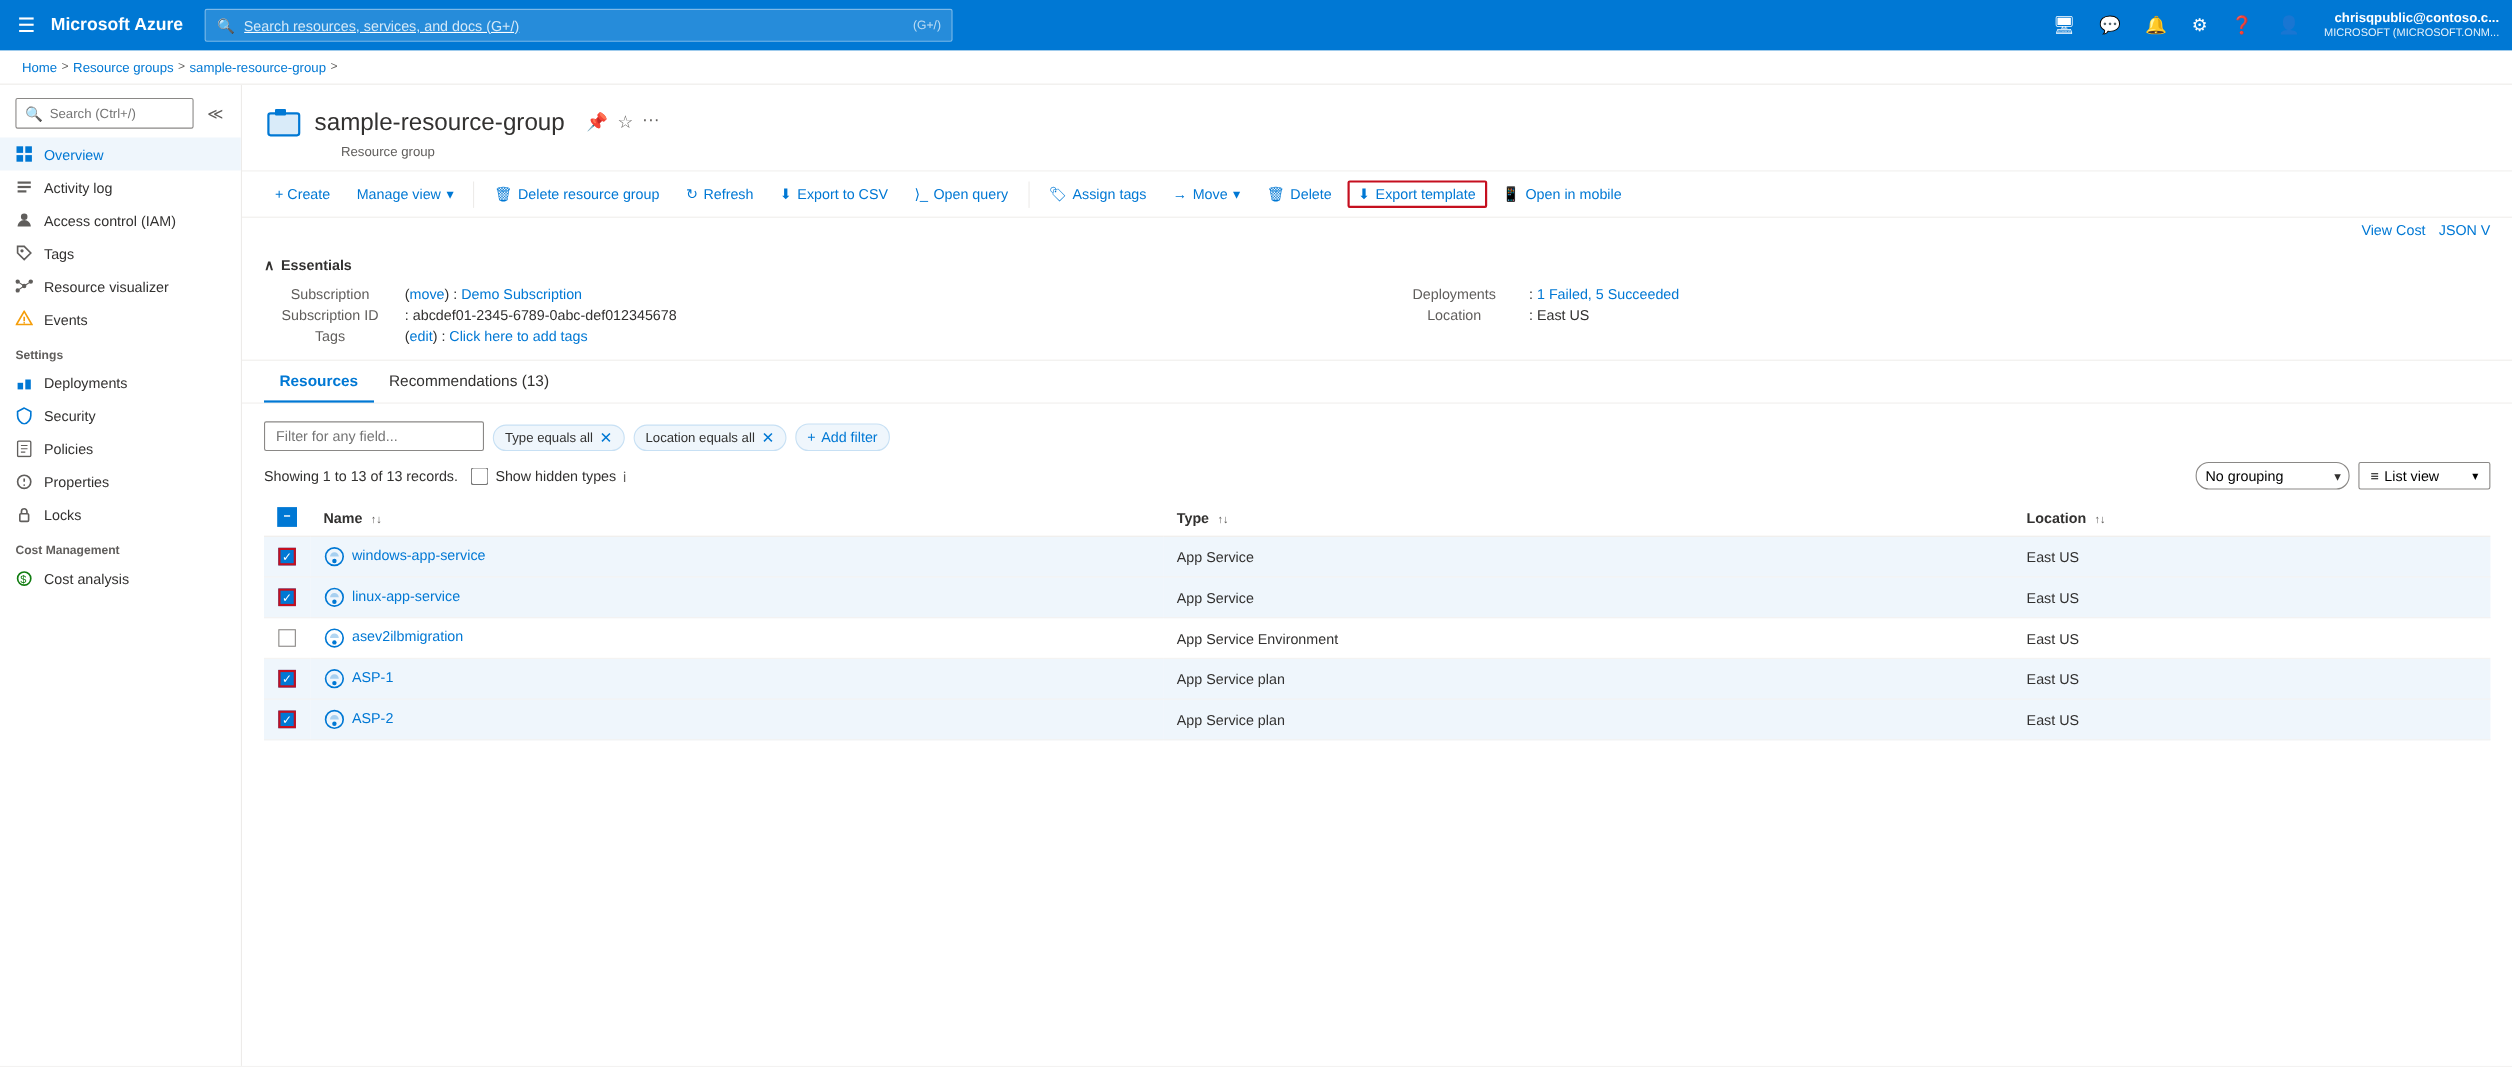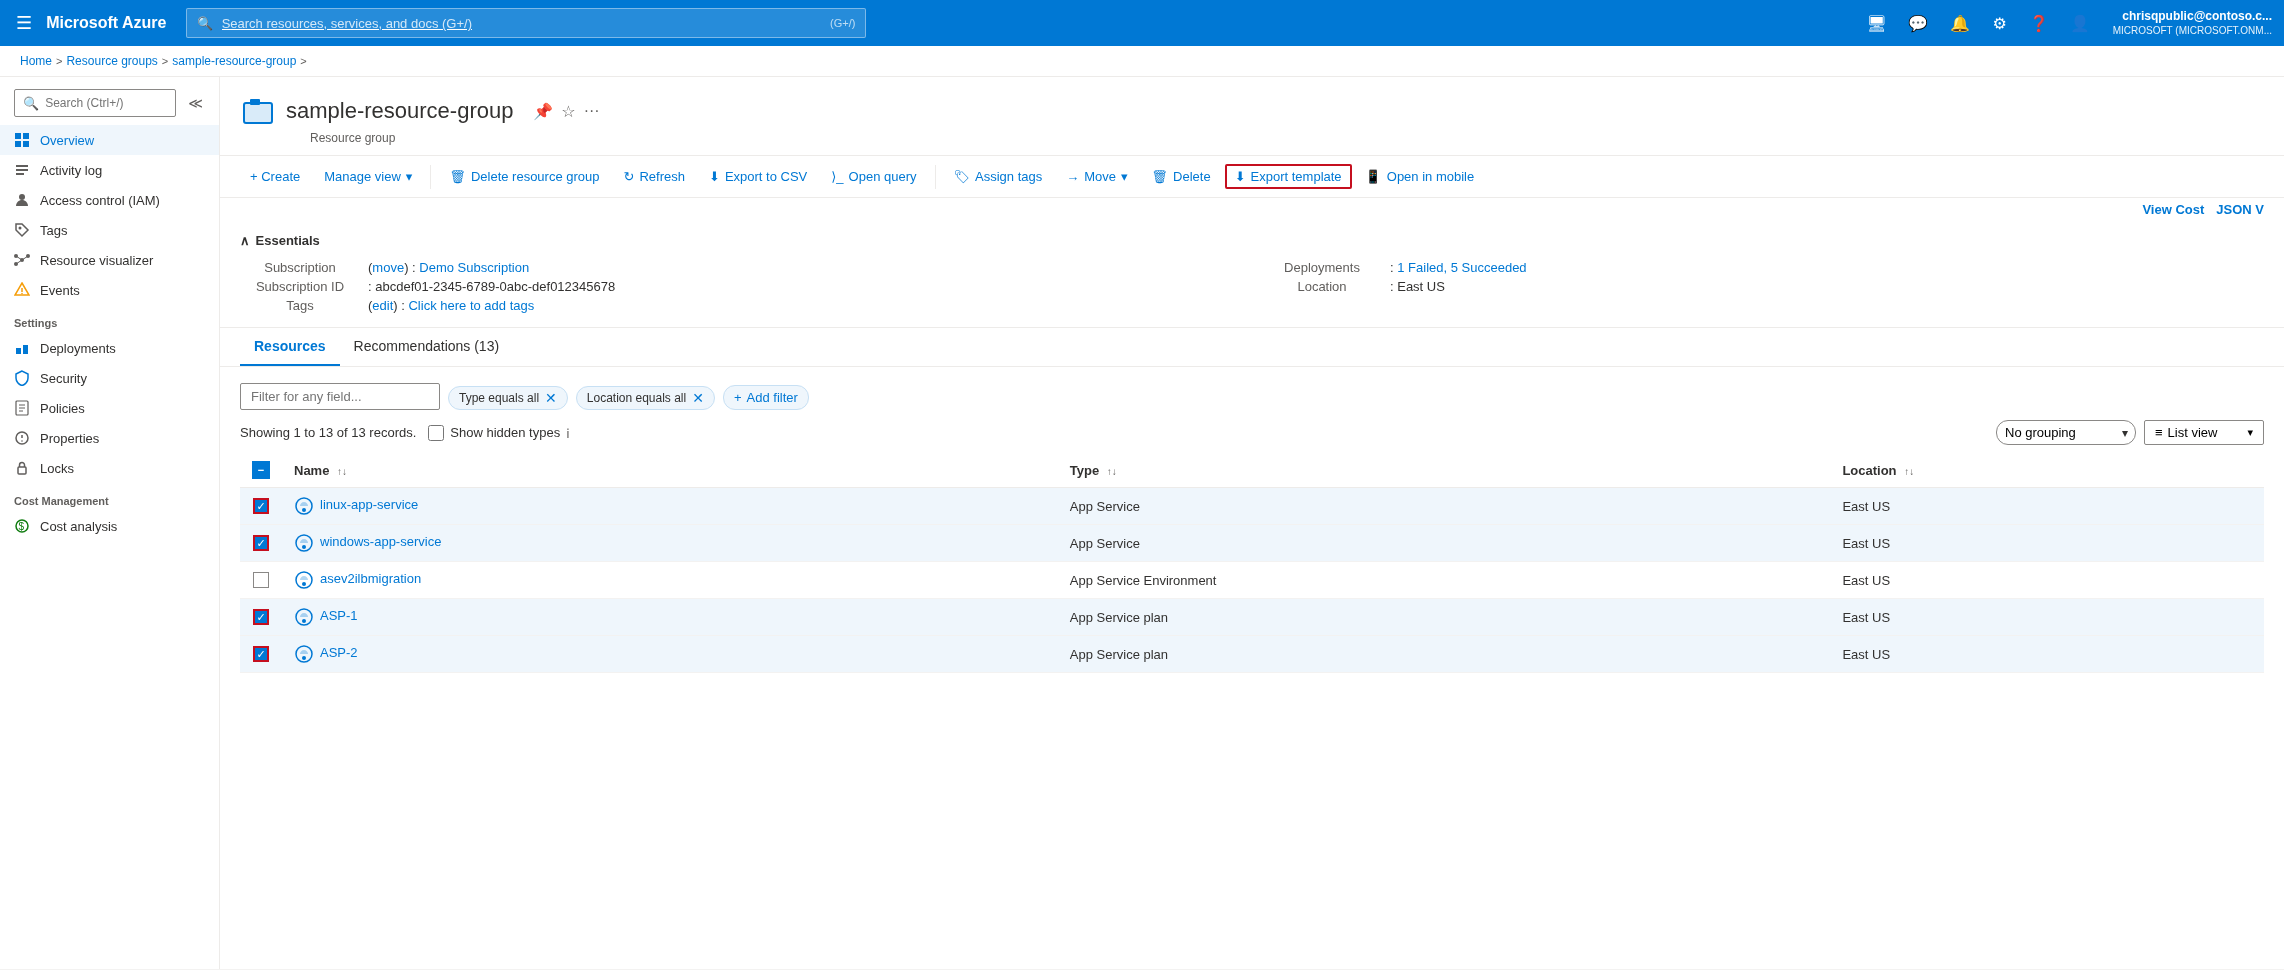--- a/index.html
+++ b/index.html
@@ -332,21 +332,20 @@
     }
     .check-box.checked::after { content: '✓'; color: white; font-size: 11px; }
 
     
     .right-actions {
       display: flex; gap: 12px;
       justify-content: flex-end;
       padding: 4px 20px 4px;
       background: white;
       font-size: 13px;
-      font-weight: bold;
     }
     .right-actions a { color: #0078d4; text-decoration: none; cursor: pointer; }
   </style>
 </head>
 <body>
 
 <div class="top-nav">
   <span class="hamburger">☰</span>
   <span class="brand">Microsoft Azure</span>
   <div class="search-bar">
@@ -694,31 +693,31 @@
             </th>
           </tr>
         </thead>
         <tbody id="resources-tbody">
         <tr class="selected">
               <td class="checkbox-cell"><div class="check-box checked" style="border: 2px solid rgb(197, 15, 31);"></div></td>
               <td><a class="resource-link"><svg width="20" height="20" viewBox="0 0 20 20" style="vertical-align:middle;margin-right:6px">
                     <circle cx="10" cy="10" r="8" fill="none" stroke="#0078d4" stroke-width="1.5"></circle>
                     <path d="M6 10c0-2.2 1.8-4 4-4s4 1.8 4 4" fill="#0078d4" opacity="0.3"></path>
                     <circle cx="10" cy="14" r="2" fill="#0078d4"></circle>
-                  </svg>linux-app-service</a></td>
+                  </svg>windows-app-service</a></td>
               <td>App Service</td>
               <td>East US</td>
             </tr>
             <tr class="selected">
               <td class="checkbox-cell"><div class="check-box checked" style="border: 2px solid rgb(197, 15, 31);"></div></td>
               <td><a class="resource-link"><svg width="20" height="20" viewBox="0 0 20 20" style="vertical-align:middle;margin-right:6px">
                     <circle cx="10" cy="10" r="8" fill="none" stroke="#0078d4" stroke-width="1.5"></circle>
                     <path d="M6 10c0-2.2 1.8-4 4-4s4 1.8 4 4" fill="#0078d4" opacity="0.3"></path>
                     <circle cx="10" cy="14" r="2" fill="#0078d4"></circle>
-                  </svg>windows-app-service</a></td>
+                  </svg>linux-app-service</a></td>
               <td>App Service</td>
               <td>East US</td>
             </tr>
             <tr>
               <td class="checkbox-cell"><div class="check-box"></div></td>
               <td><a class="resource-link"><svg width="20" height="20" viewBox="0 0 20 20" style="vertical-align:middle;margin-right:6px">
                     <circle cx="10" cy="10" r="8" fill="none" stroke="#0078d4" stroke-width="1.5"></circle>
                     <path d="M6 10c0-2.2 1.8-4 4-4s4 1.8 4 4" fill="#0078d4" opacity="0.3"></path>
                     <circle cx="10" cy="14" r="2" fill="#0078d4"></circle>
                   </svg>asev2ilbmigration</a></td>

